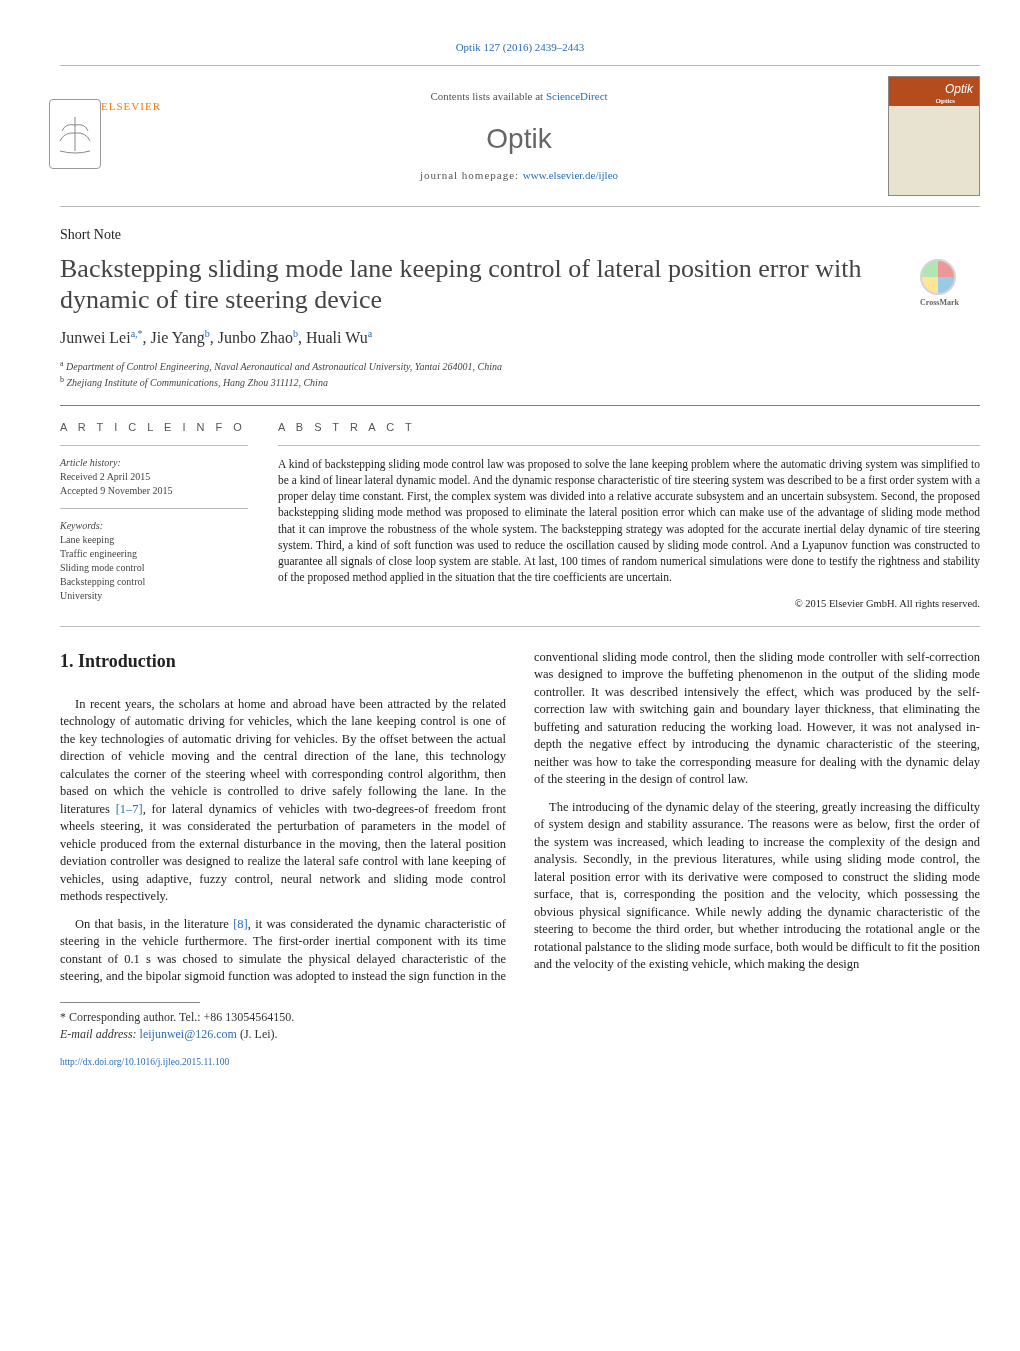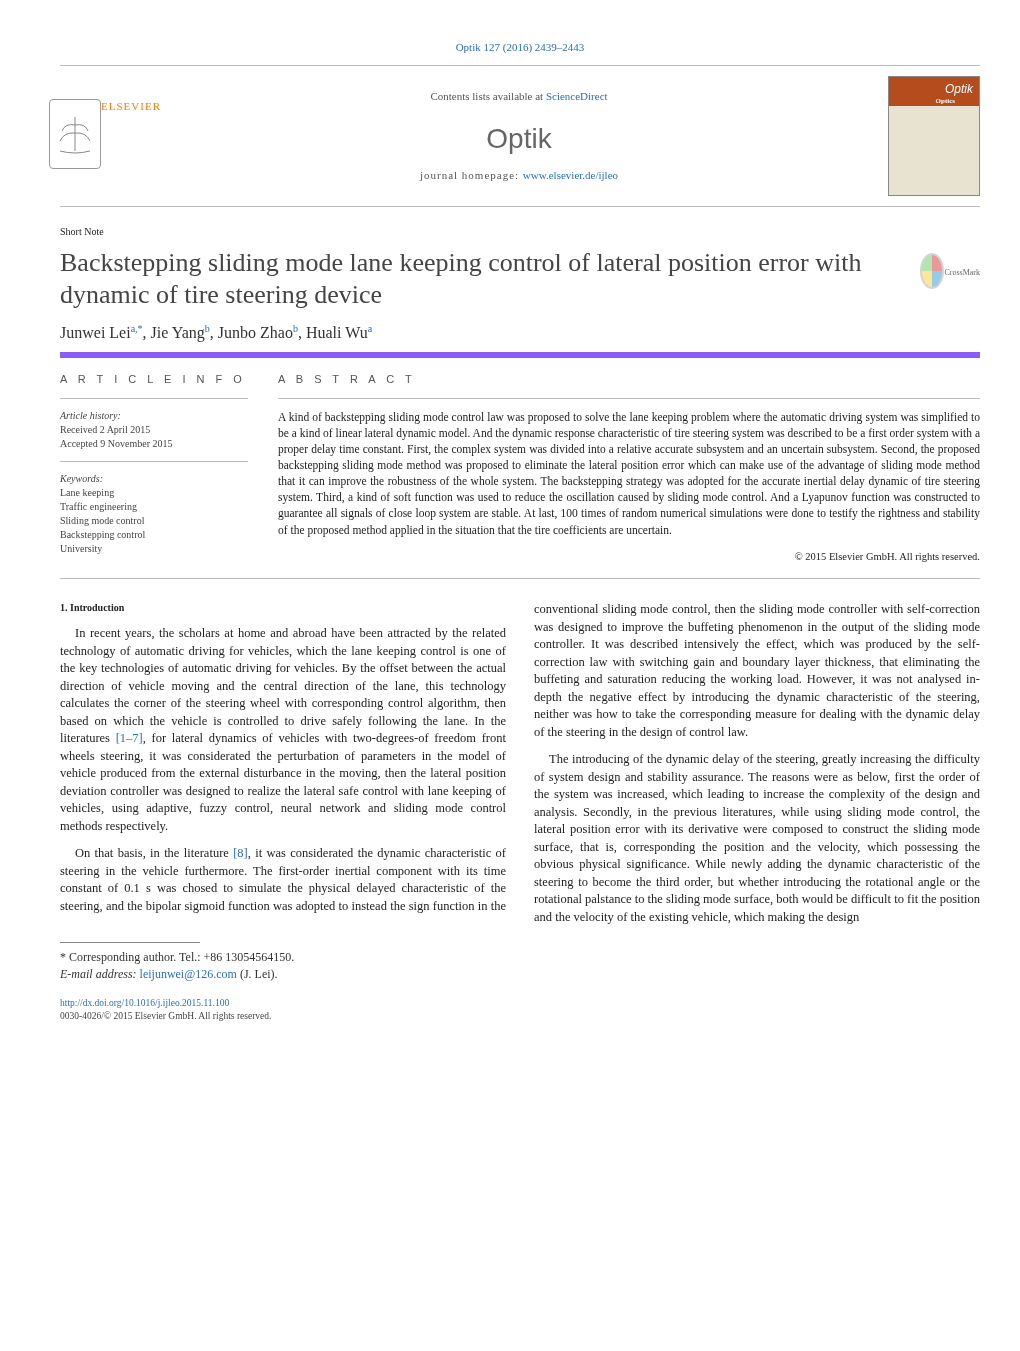--- a/index.html
+++ b/index.html
@@ -93,44 +93,45 @@
   }
   .cover-thumb .cover-sub {
     position: absolute;
     top: 20px;
     right: 24px;
     font-size: 7px;
     color: #fff;
     font-weight: bold;
   }
   .article-type {
-    font-size: 10px;
+    font-size: 14px;
     color: #222;
     margin: 6px 0 8px 0;
   }
   .title-row {
     display: flex;
     align-items: flex-start;
     gap: 10px;
   }
   .article-title {
     font-family: Georgia, serif;
     font-size: 26px;
     color: #444;
     font-weight: 400;
     line-height: 1.2;
     margin-bottom: 12px;
     flex: 1;
   }
   .crossmark {
     width: 60px;
     display: flex;
-    flex-direction: row;
-    align-items: center;
+    flex-direction: column;
+    align-items: flex-start;
     margin-top: 6px;
+    font-weight: bold;
   }
   .crossmark-circle {
     width: 36px;
     height: 36px;
     border-radius: 50%;
     border: 2px solid #aaa;
     background: conic-gradient(#d33 0 90deg, #39c 90deg 180deg, #fc3 180deg 270deg, #6c6 270deg 360deg);
     opacity: 0.5;
   }
   .crossmark span {
@@ -146,21 +147,21 @@
   .authors .sup { font-size: 10px; vertical-align: super; color: #2a6ebb; }
   .affiliations {
     font-size: 10px;
     font-style: italic;
     color: #444;
     margin-bottom: 14px;
   }
   .affiliations .sup { font-size: 8px; vertical-align: super; font-style: normal; }
   .info-abstract-row {
     display: flex;
-    border-top: 6px solid #8b5cf6;
+    border-top: 1px solid #8b5cf6;
     border-bottom: 1px solid #bbb;
     margin-bottom: 22px;
   }
   .article-info {
     width: 200px;
     padding: 14px 12px 14px 0;
     font-size: 10px;
     color: #444;
     border-right: 0;
   }
@@ -189,23 +190,23 @@
     font-size: 10.5px;
     margin-top: 12px;
   }
   .body-cols {
     column-count: 2;
     column-gap: 28px;
     font-size: 12.5px;
     text-align: justify;
   }
   .body-cols h2 {
-    font-size: 10px;
+    font-size: 18px;
     font-weight: bold;
-    margin-bottom: 10px;
+    margin-bottom: 22px;
   }
   .body-cols p { margin-bottom: 10px; text-indent: 1.2em; }
   .ref { color: #2a6ebb; }
   .footnote-sep {
     border: none;
     border-top: 1px solid #888;
     width: 140px;
     margin: 16px 0 6px 0;
   }
   .footnotes {
@@ -263,20 +264,24 @@
     </div>
   </div>
 
   <div class="authors">
     <span>Junwei Lei</span><span class="sup">a,*</span>,
     <span>Jie Yang</span><span class="sup">b</span>,
     <span>Junbo Zhao</span><span class="sup">b</span>,
     <span>Huali Wu</span><span class="sup">a</span>
   </div>
 
+  <div class="affiliations">
+    <div><span class="sup">a</span> <span>Department of Control Engineering, Naval Aeronautical and Astronautical University, Yantai 264001, China</span></div>
+    <div><span class="sup">b</span> <span>Zhejiang Institute of Communications, Hang Zhou 311112, China</span></div>
+  </div>
 
   <div class="info-abstract-row">
     <div class="article-info">
       <h4>A R T I C L E   I N F O</h4>
       <hr>
       <div class="sect-label">Article history:</div>
       <div>Received 2 April 2015</div>
       <div>Accepted 9 November 2015</div>
       <hr>
       <div class="sect-label">Keywords:</div>
@@ -310,16 +315,15 @@
     <div>* Corresponding author. Tel.: +86 13054564150.</div>
     <div>
       <span style="font-style:italic">E-mail address:</span>
       <span class="email">leijunwei@126.com</span>
       <span>(J. Lei).</span>
     </div>
   </div>
 
   <div class="doi-block">
     <div class="doi">http://dx.doi.org/10.1016/j.ijleo.2015.11.100</div>
-    <div>0030-4026/© 2015 Elsevier GmbH. All rights reserved.</div>
   </div>
 
 </div>
 
 </body></html>

